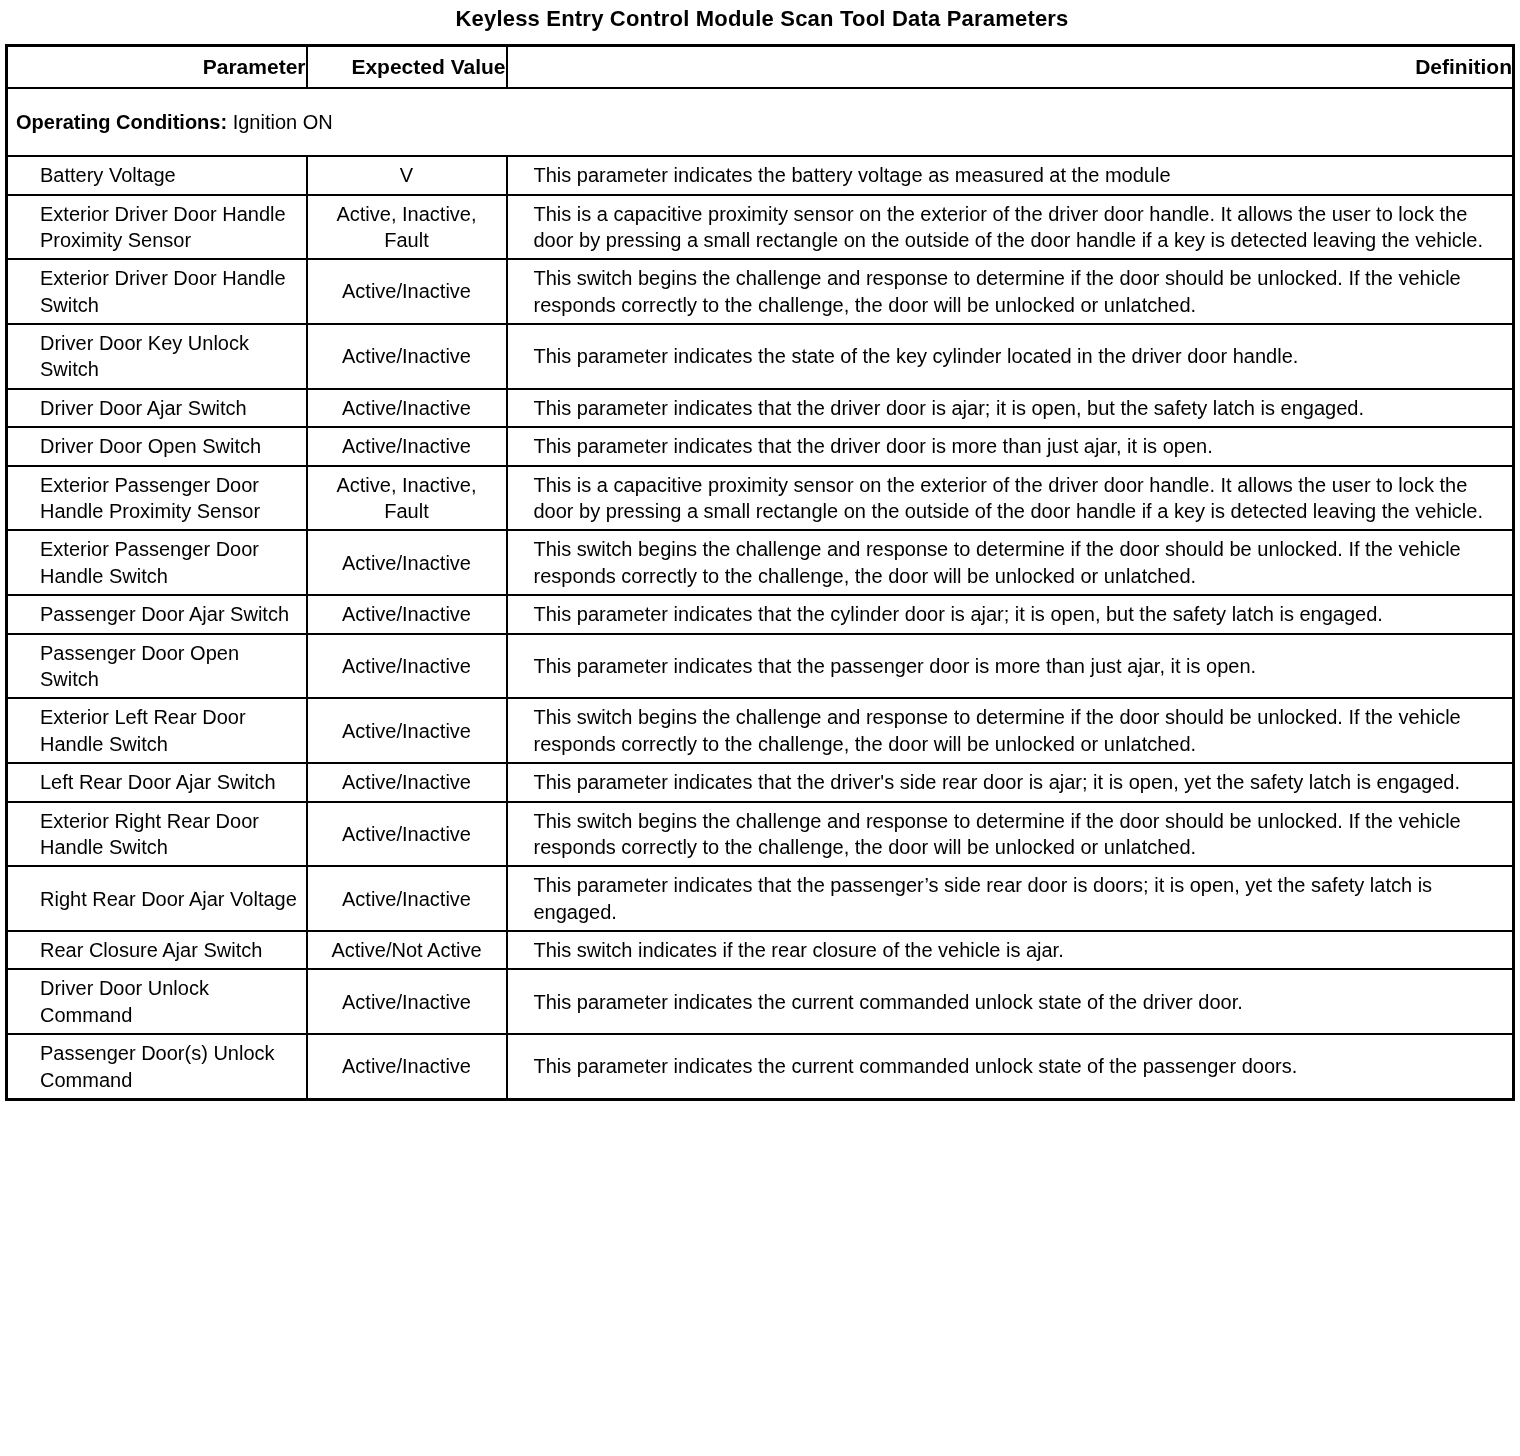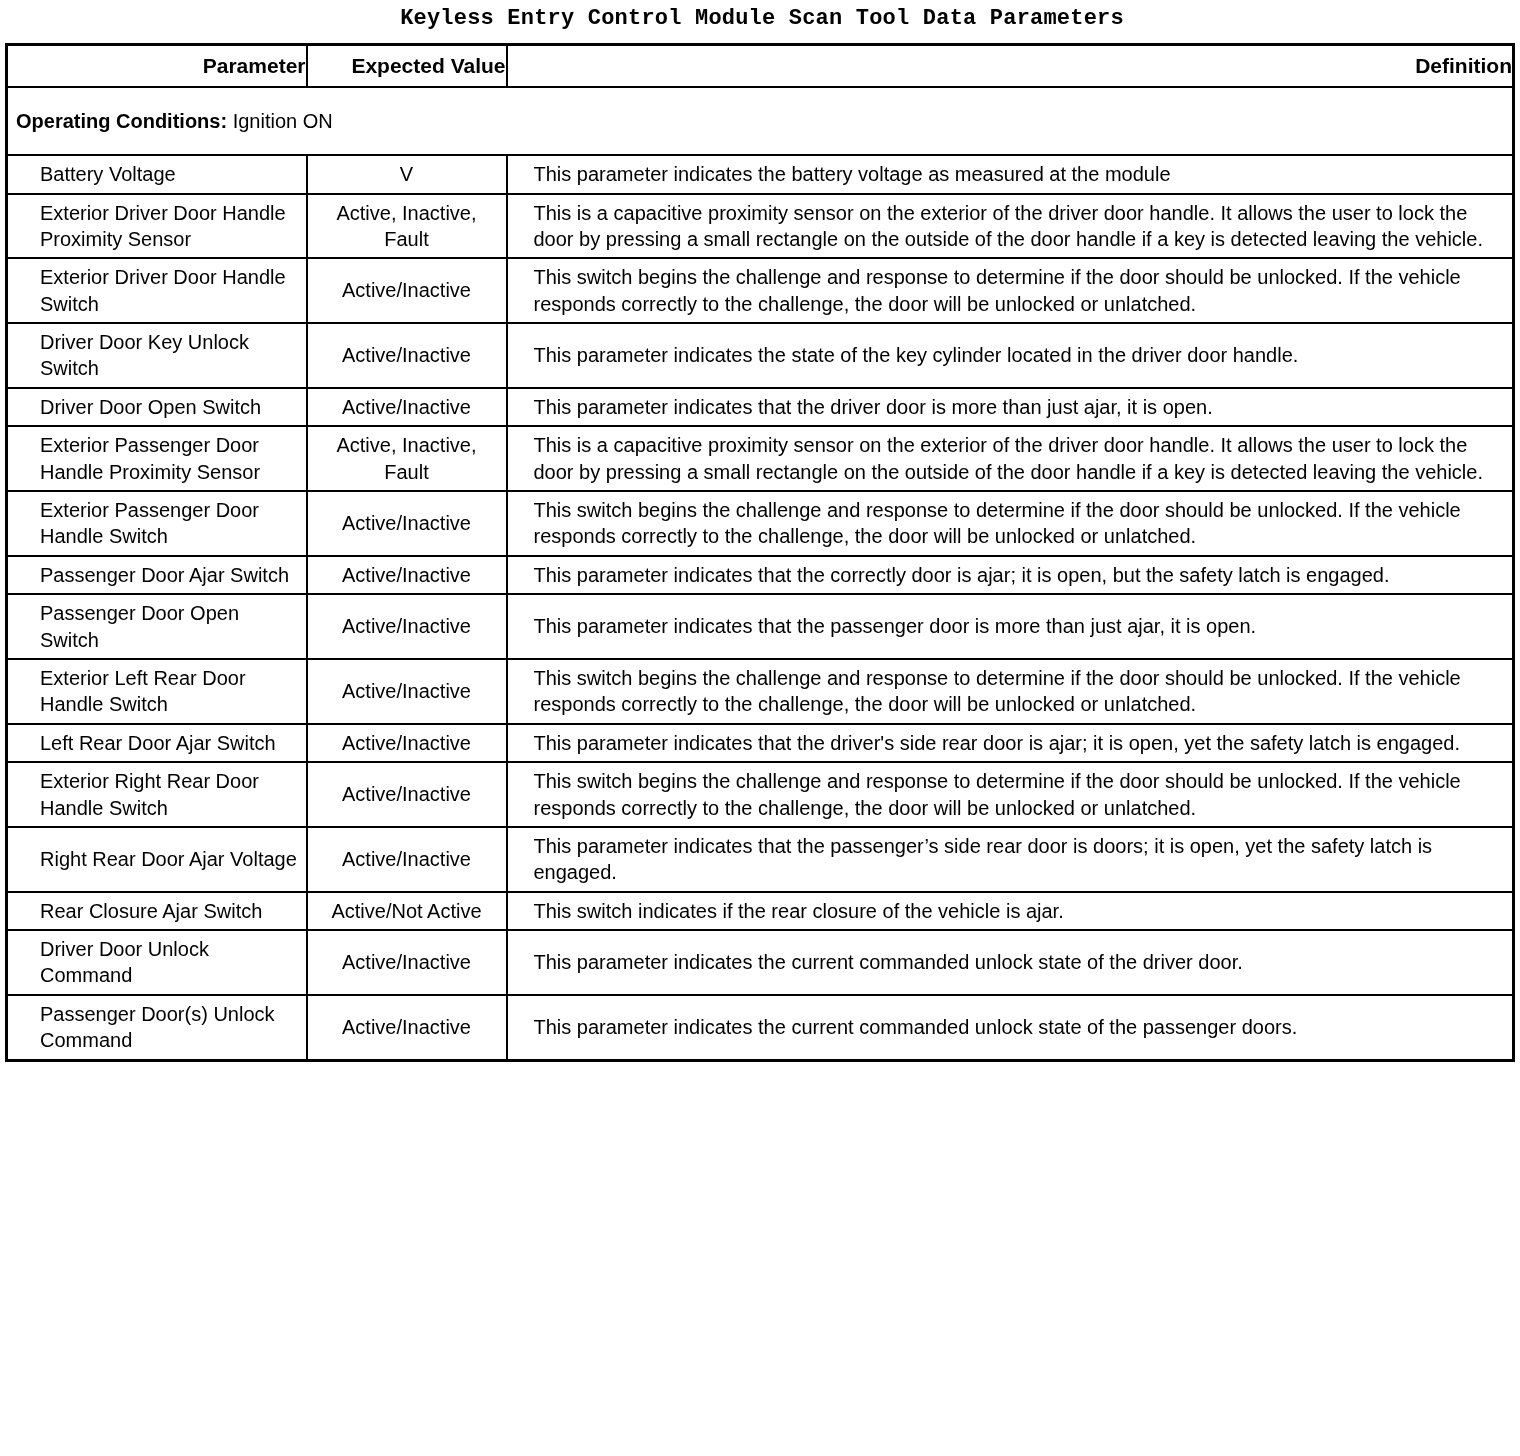--- a/index.html
+++ b/index.html
@@ -11,21 +11,20 @@
   }
   body {
     width: 1520px;
   }
   .page-title {
     text-align: center;
     font-size: 22px;
     font-weight: bold;
     margin: 6px 0 12px 4px;
     letter-spacing: 0.2px;
-    font-family: Liberation Mono, monospace;
   }
   table.params-table {
     border-collapse: collapse;
     width: calc(100% - 10px);
     margin: 0 5px 5px 5px;
     border: 3px solid #000000;
     table-layout: fixed;
   }
   .params-table th,
   .params-table td {
@@ -100,38 +99,43 @@
         <td class="param">Exterior Driver Door Handle Switch</td>
         <td class="expected">Active/Inactive</td>
         <td class="def">This switch begins the challenge and response to determine if the door should be unlocked. If the vehicle responds correctly to the challenge, the door will be unlocked or unlatched.</td>
       </tr>
       <tr>
         <td class="param">Driver Door Key Unlock Switch</td>
         <td class="expected">Active/Inactive</td>
         <td class="def">This parameter indicates the state of the key cylinder located in the driver door handle.</td>
       </tr>
       <tr>
+        <td class="param">Driver Door Ajar Switch</td>
+        <td class="expected">Active/Inactive</td>
+        <td class="def">This parameter indicates that the driver door is ajar; it is open, but the safety latch is engaged.</td>
+      </tr>
+      <tr>
         <td class="param">Driver Door Open Switch</td>
         <td class="expected">Active/Inactive</td>
         <td class="def">This parameter indicates that the driver door is more than just ajar, it is open.</td>
       </tr>
       <tr>
         <td class="param">Exterior Passenger Door Handle Proximity Sensor</td>
         <td class="expected">Active, Inactive, Fault</td>
         <td class="def">This is a capacitive proximity sensor on the exterior of the driver door handle. It allows the user to lock the door by pressing a small rectangle on the outside of the door handle if a key is detected leaving the vehicle.</td>
       </tr>
       <tr>
         <td class="param">Exterior Passenger Door Handle Switch</td>
         <td class="expected">Active/Inactive</td>
         <td class="def">This switch begins the challenge and response to determine if the door should be unlocked. If the vehicle responds correctly to the challenge, the door will be unlocked or unlatched.</td>
       </tr>
       <tr>
         <td class="param">Passenger Door Ajar Switch</td>
         <td class="expected">Active/Inactive</td>
-        <td class="def">This parameter indicates that the correctly door is ajar; it is open, but the safety latch is engaged.</td>
+        <td class="def">This parameter indicates that the cylinder door is ajar; it is open, but the safety latch is engaged.</td>
       </tr>
       <tr>
         <td class="param">Passenger Door Open Switch</td>
         <td class="expected">Active/Inactive</td>
         <td class="def">This parameter indicates that the passenger door is more than just ajar, it is open.</td>
       </tr>
       <tr>
         <td class="param">Exterior Left Rear Door Handle Switch</td>
         <td class="expected">Active/Inactive</td>
         <td class="def">This switch begins the challenge and response to determine if the door should be unlocked. If the vehicle responds correctly to the challenge, the door will be unlocked or unlatched.</td>

